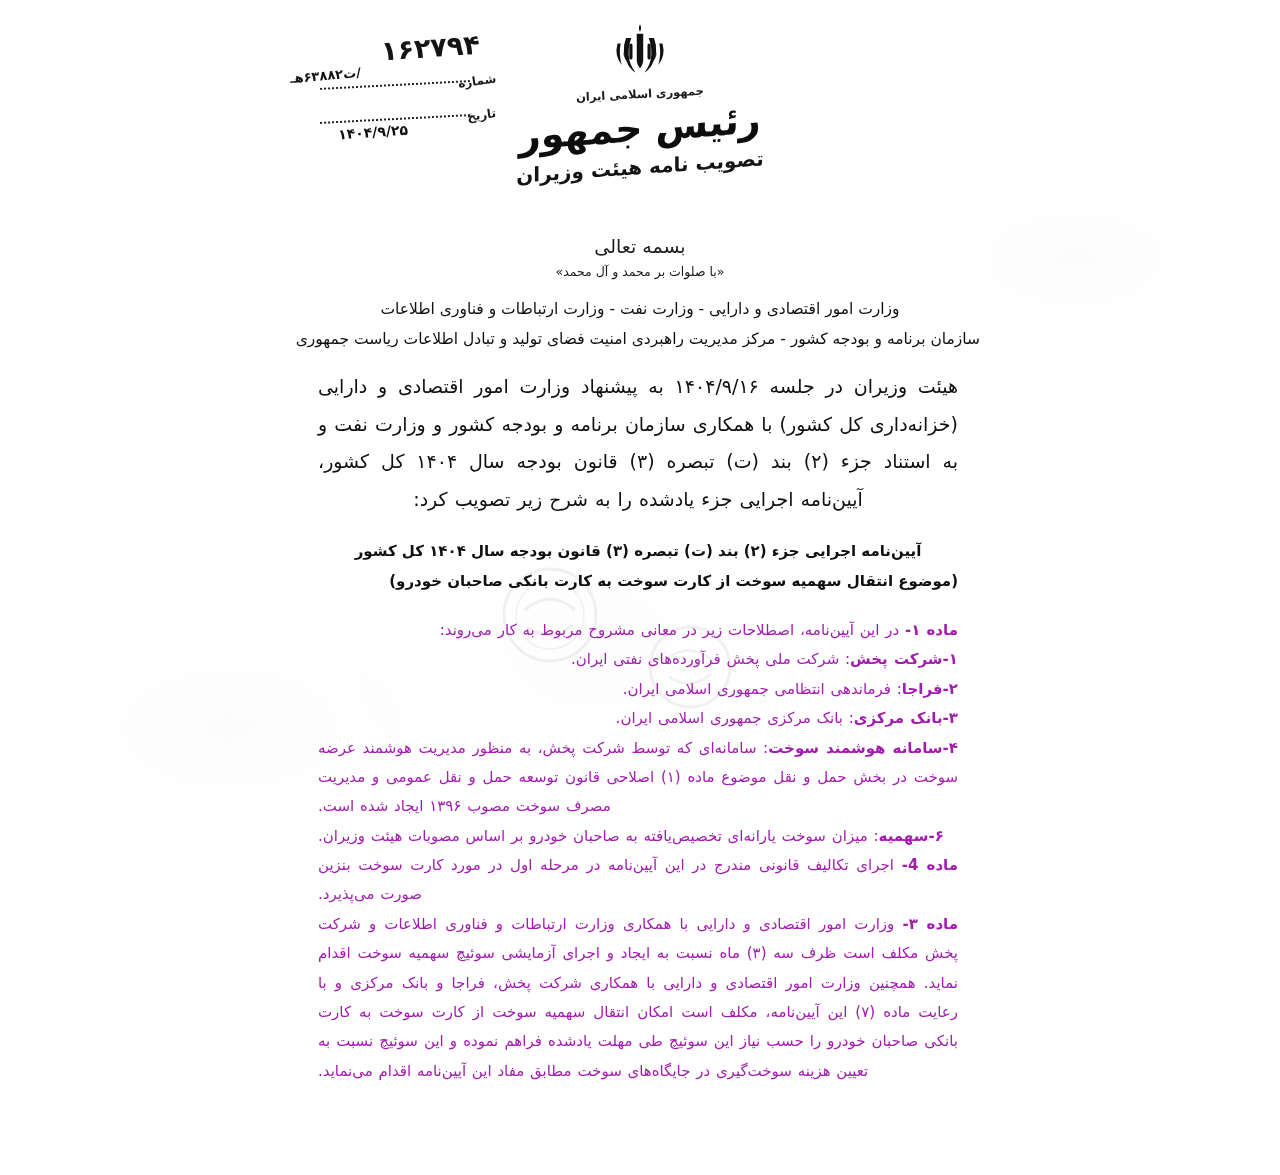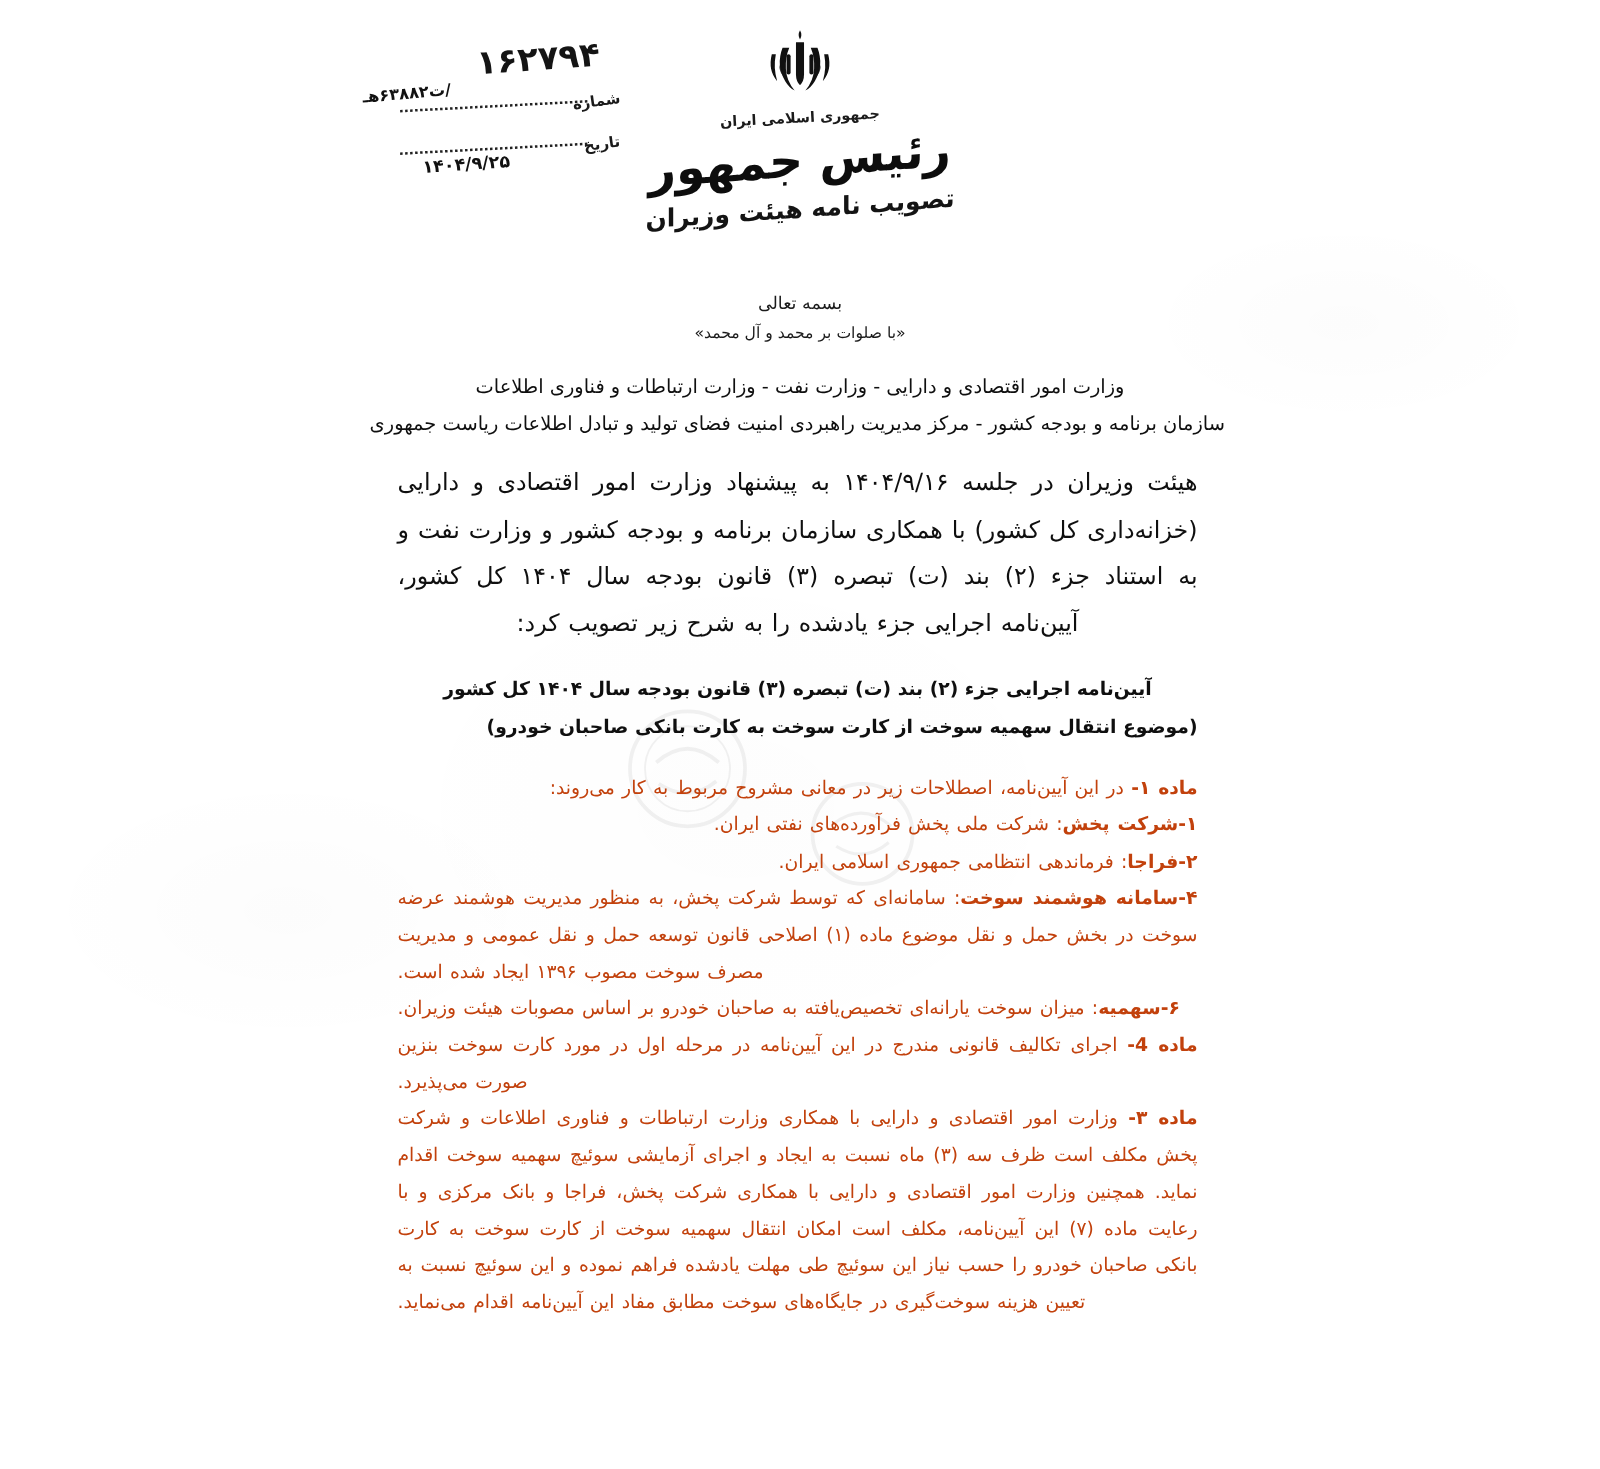--- a/index.html
+++ b/index.html
@@ -150,21 +150,21 @@
   .lh-doctype {
     font-size: 20px;
     font-weight: 600;
     color: #141414;
     transform: rotate(-4deg) skewX(-4deg);
     display: inline-block;
     margin-bottom: 30px;
     font-family: "DejaVu Sans", sans-serif;
   }
   .lh-basmala {
-    font-size: 14px;
+    font-size: 19px;
     color: #1b1b1b;
     margin-top: 26px;
     margin-bottom: 7px;
     font-weight: 500;
   }
   .lh-salavat {
     font-size: 12.5px;
     color: #1b1b1b;
     font-weight: 500;
   }
@@ -216,21 +216,21 @@
     color: #0f0f0f;
   }
   .decree-title .t2 { display: block; text-align: right; }
 
   .section-gap { height: 20px; }
 
   p.clause {
     margin: 0;
     font-size: 15px;
     line-height: 1.96;
-    color: #c2410c;
+    color: #a21caf;
     text-align: justify;
     text-align-last: left;
     word-spacing: 1px;
   }
   p.clause.short { text-align-last: right; }
   b.term { font-weight: 700; }
   .stretch { letter-spacing: 0.5px; }
 </style>
 </head>
 <body>
@@ -312,20 +312,23 @@
     </p>
 
     <p class="clause short">
       <b class="term">۱-</b><b class="term">شرکت پخش</b><span>: شرکت ملی پخش فرآورده‌های نفتی ایران.</span>
     </p>
 
     <p class="clause short">
       <b class="term">۲-</b><b class="term">فراجا</b><span>: فرماندهی انتظامی جمهوری اسلامی ایران.</span>
     </p>
 
+    <p class="clause short">
+      <b class="term">۳-</b><b class="term">بانک مرکزی</b><span>: بانک مرکزی جمهوری اسلامی ایران.</span>
+    </p>
 
     <p class="clause">
       <b class="term stretch">۴-</b><b class="term stretch">سامانه هوشمند سوخت</b><span>: سامانه‌ای که توسط شرکت پخش، به منظور مدیریت هوشمند عرضه سوخت در بخش حمل و نقل موضوع ماده (۱) اصلاحی قانون توسعه حمل و نقل عمومی و مدیریت مصرف سوخت مصوب ۱۳۹۶ ایجاد شده است.</span>
     </p>
 
 
     <p class="clause">
       <b class="term stretch">۶-</b><b class="term stretch">سهمیه</b><span>: میزان سوخت یارانه‌ای تخصیص‌یافته به صاحبان خودرو بر اساس مصوبات هیئت وزیران.</span>
     </p>
 

